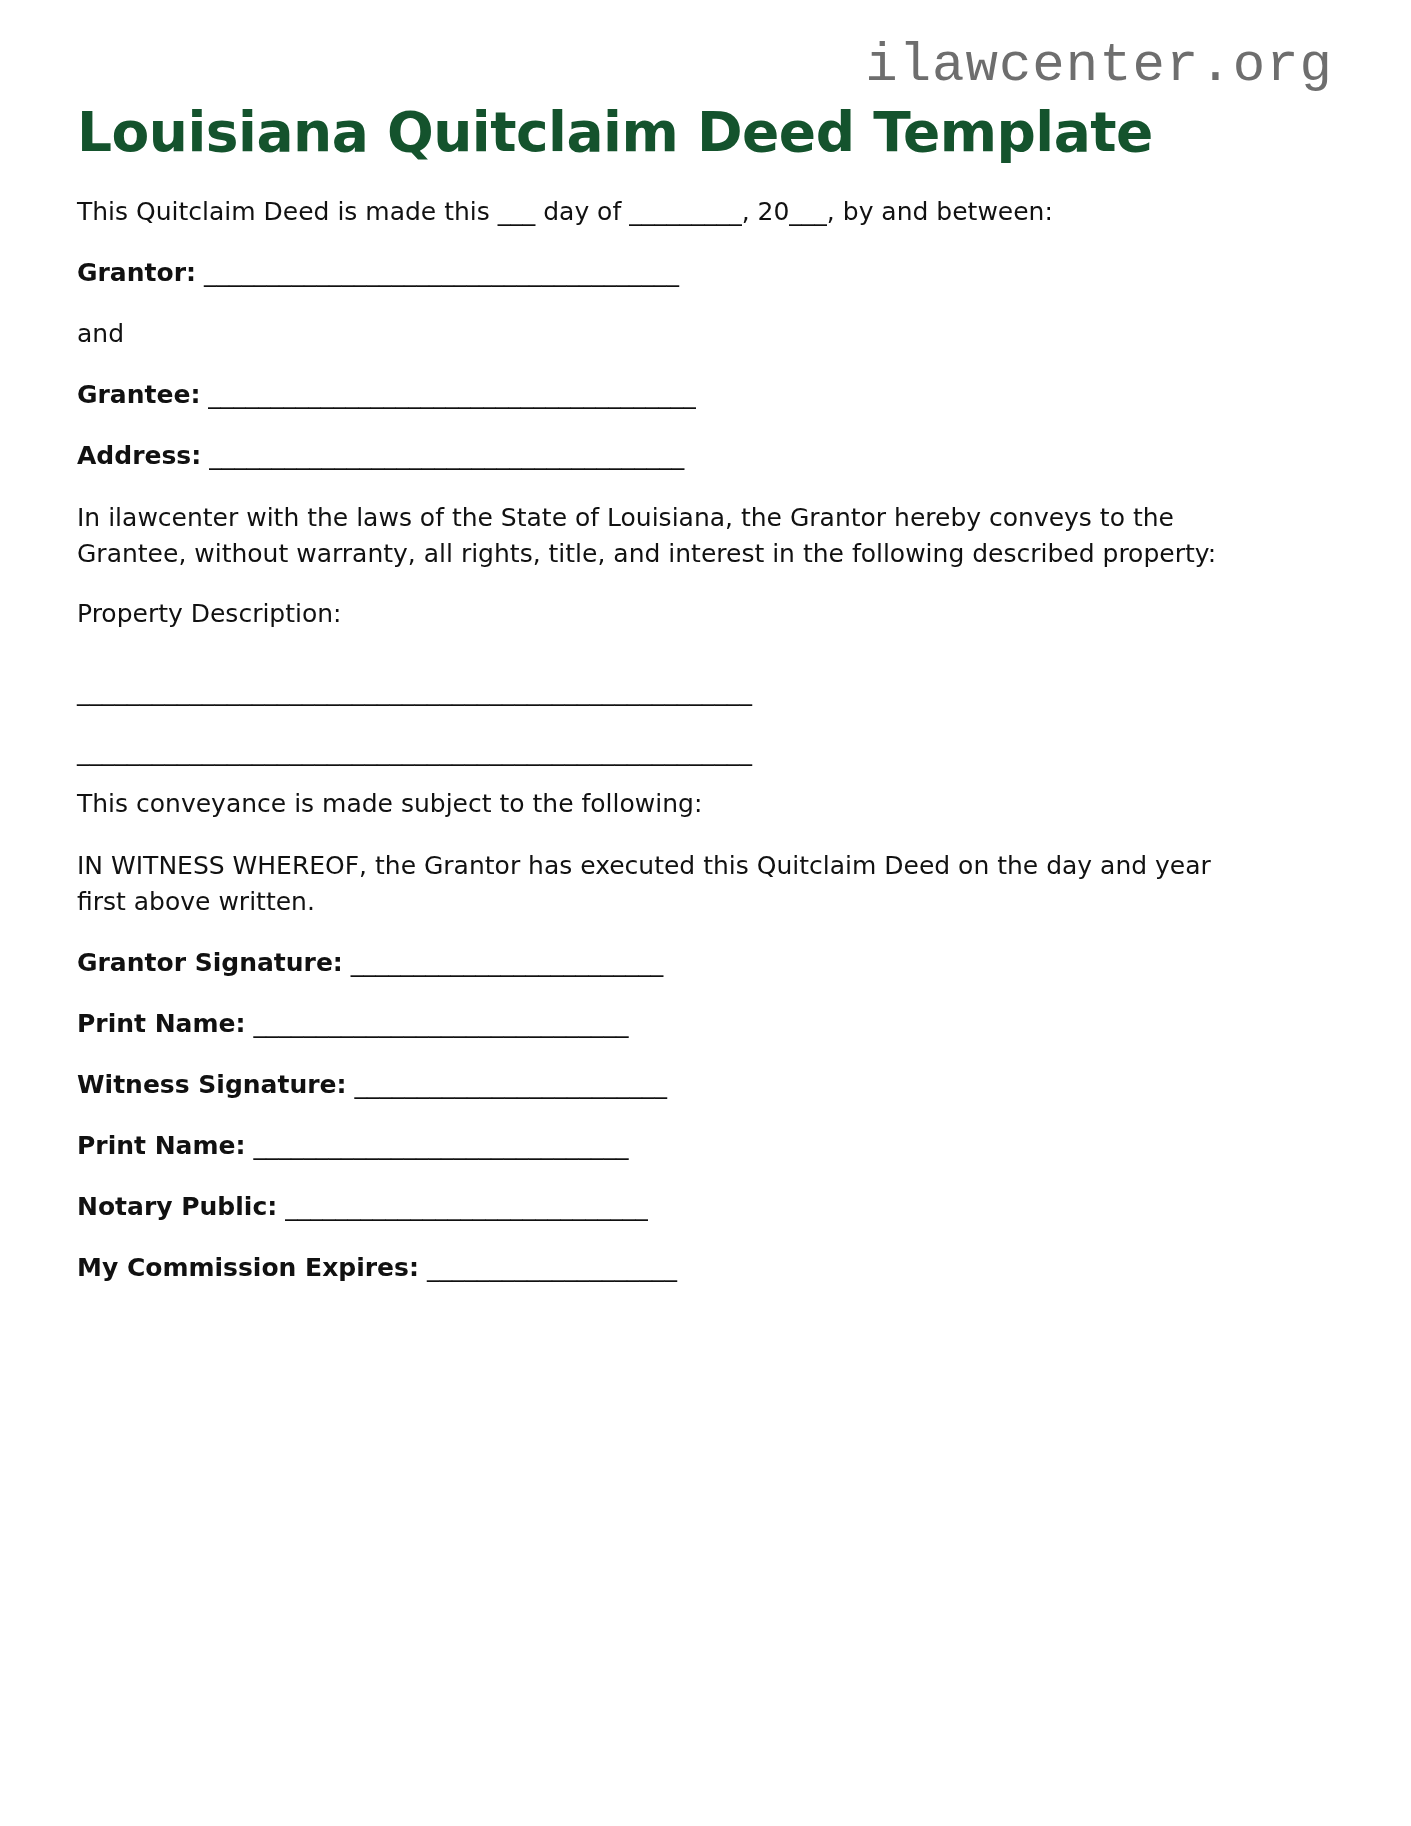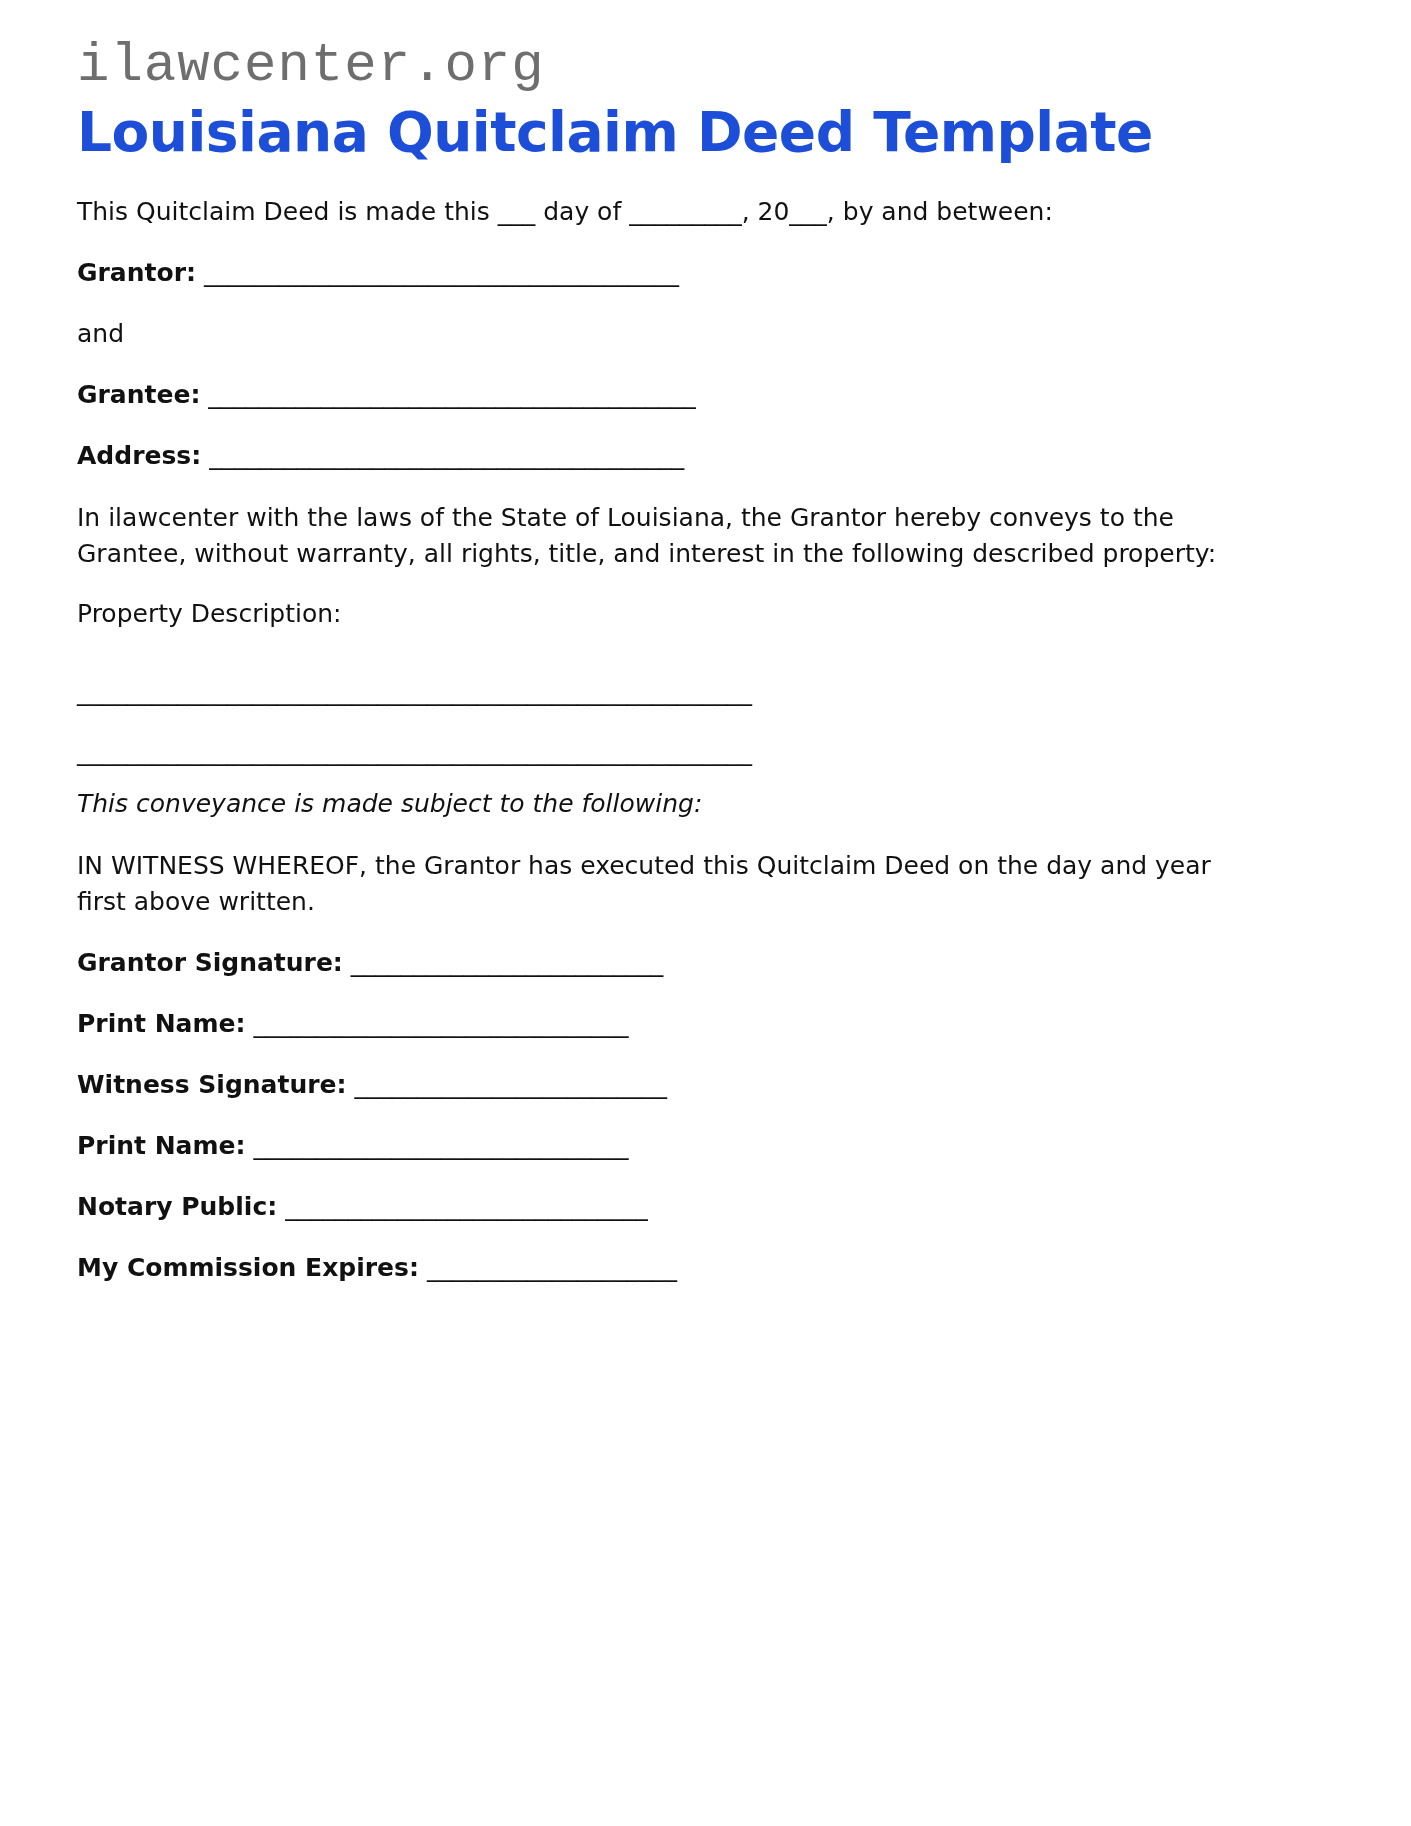--- a/index.html
+++ b/index.html
@@ -10,45 +10,46 @@
     height: 1826px;
     background: #ffffff;
     padding: 36px 78px 0 77px;
     font-family: "DejaVu Sans", "Liberation Sans", sans-serif;
     color: #111111;
     font-size: 25px;
     line-height: 36px;
     overflow: hidden;
   }
   .watermark {
+    text-align: right;
     font-family: "Liberation Mono", "DejaVu Sans Mono", monospace;
     font-size: 54px;
     line-height: 60px;
     color: #6e6e6e;
     letter-spacing: 1px;
   }
   h1.title {
     margin: 4px 0 0 0;
     font-size: 55px;
     line-height: 64px;
     font-weight: bold;
-    color: #1d4ed8;
+    color: #14532d;
     letter-spacing: -0.5px;
   }
   .para { margin: 24px 0 0 0; }
   .line { white-space: nowrap; }
   .intro { margin-top: 30px; white-space: nowrap; }
   .row { margin-top: 25px; white-space: nowrap; }
   .label { font-weight: bold; }
   .blank { letter-spacing: 0; }
   .conveyance { margin-top: 26px; }
   .prop-heading { margin-top: 24px; font-weight: normal; }
   .prop-blank-1 { margin-top: 42px; white-space: nowrap; }
   .prop-blank-2 { margin-top: 24px; white-space: nowrap; }
-  .subject-intro { margin-top: 16px; font-style: italic; }
+  .subject-intro { margin-top: 16px; }
   ul.subject-list {
     margin: 22px 0 0 0;
     padding: 0 0 0 70px;
   }
   ul.subject-list li {
     line-height: 34px;
     padding-left: 8px;
   }
   .witness { margin-top: 26px; }
   .sig-row { margin-top: 25px; white-space: nowrap; }

